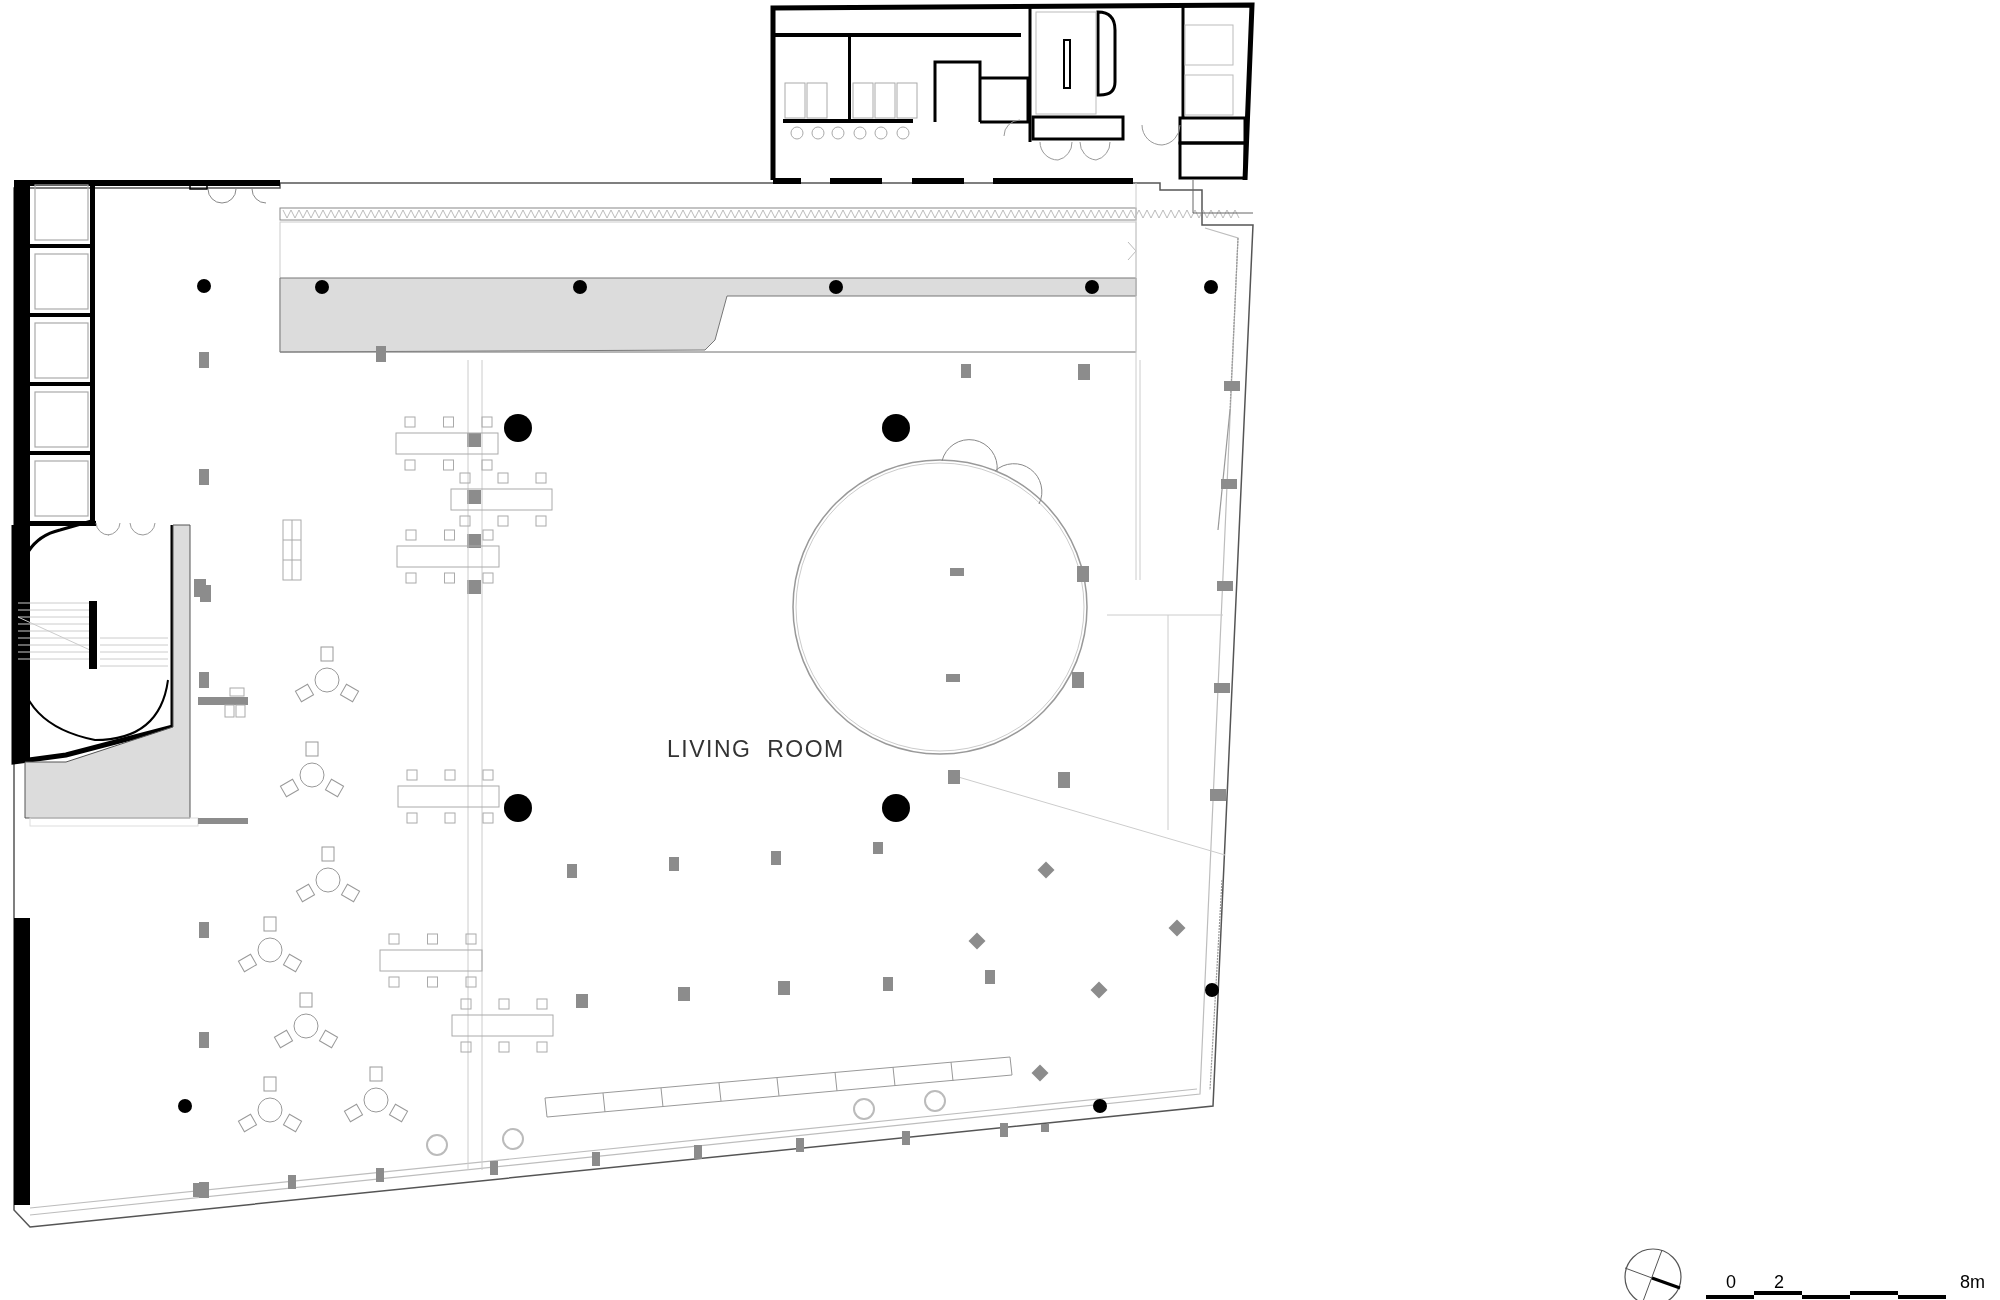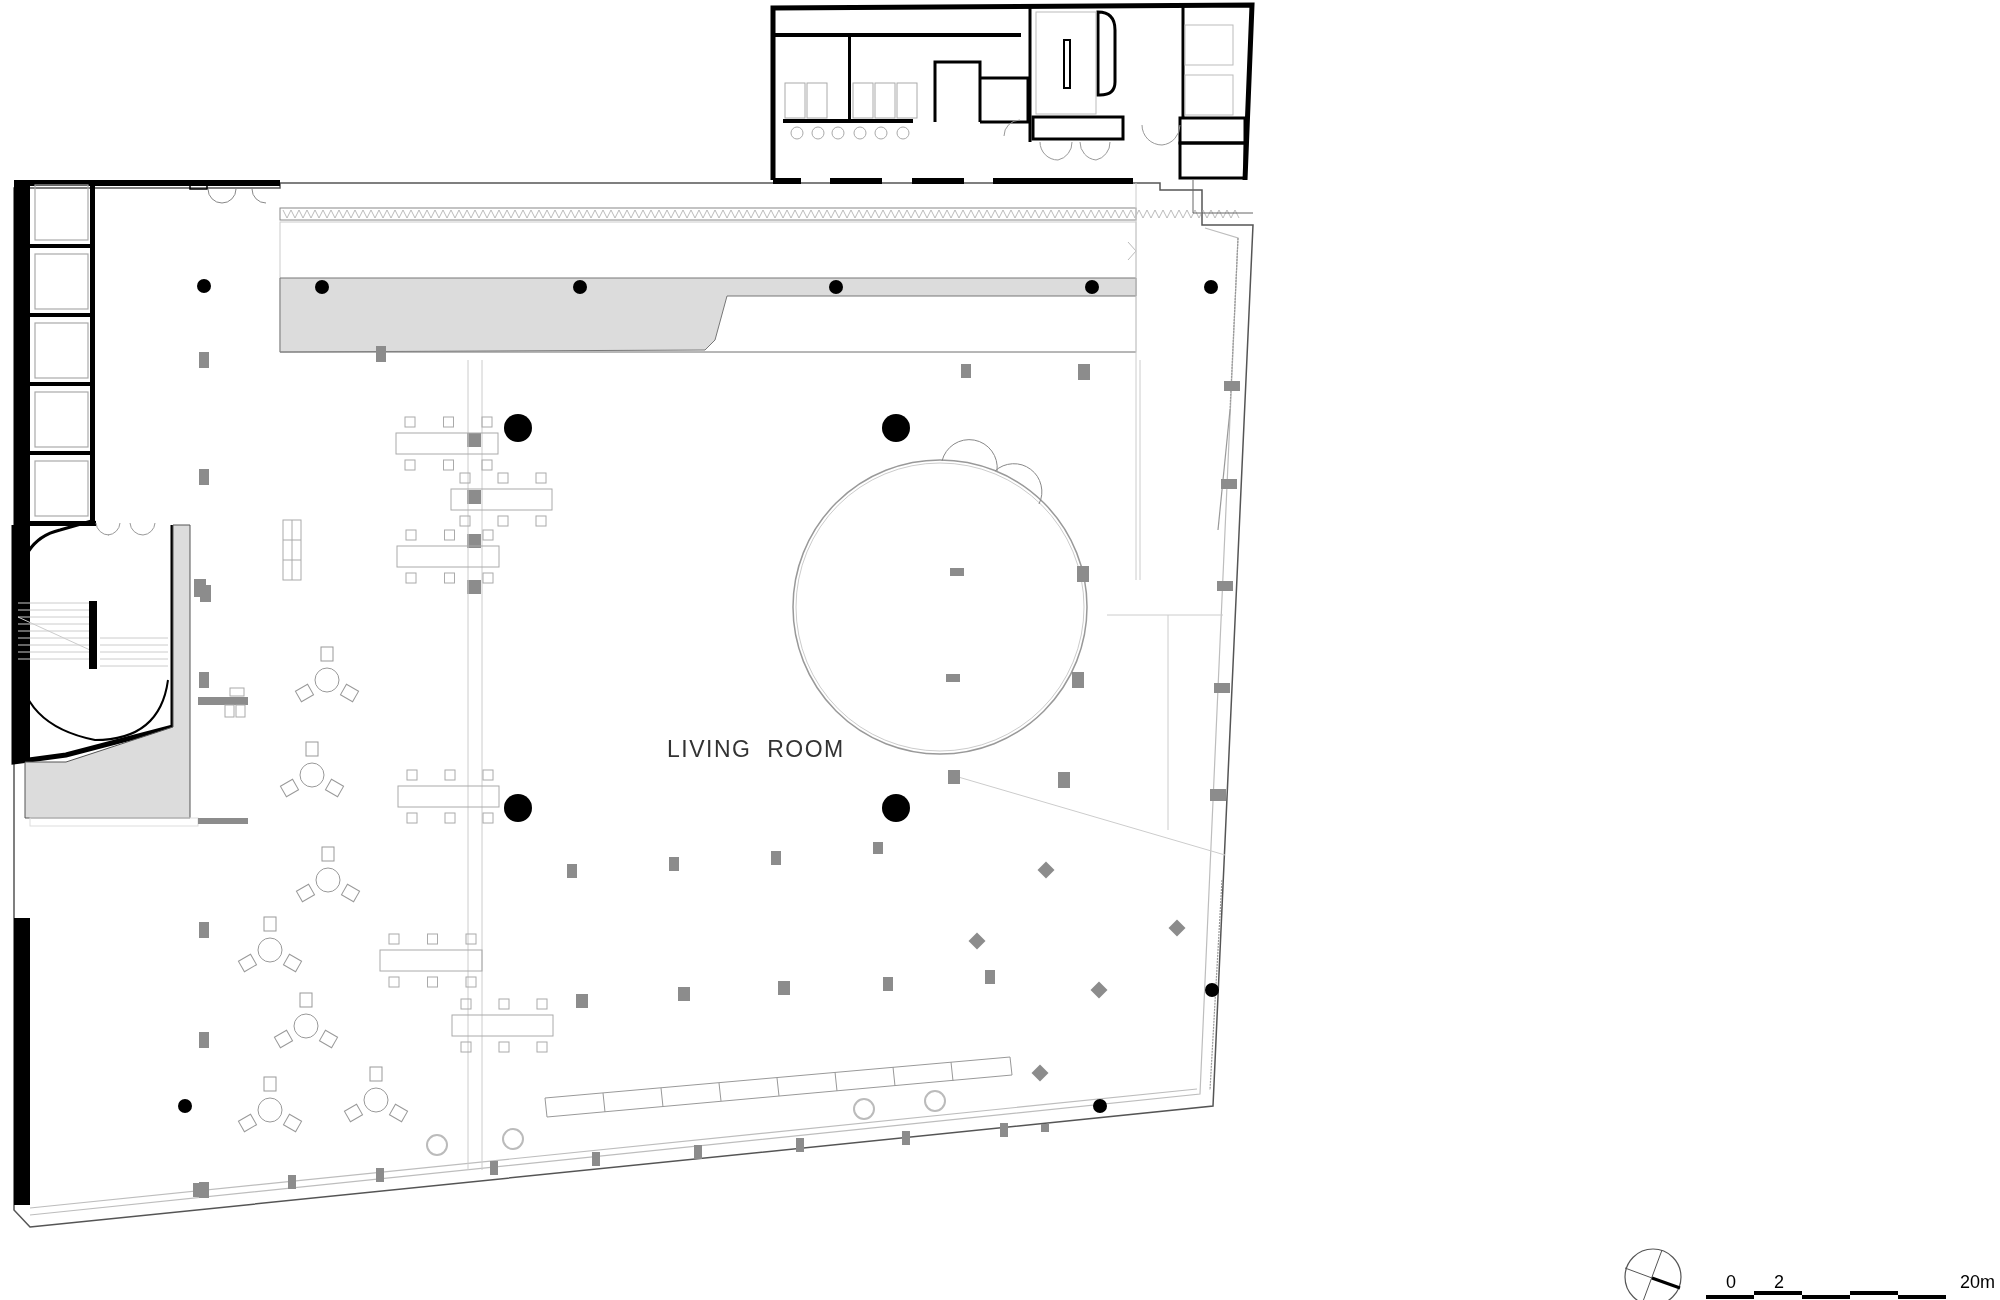--- a/index.html
+++ b/index.html
@@ -368,21 +368,21 @@
 <svg style="position:absolute;left:1622px;top:1246px" width="62" height="62" viewBox="0 0 62 62">
   <circle cx="31" cy="31" r="28" fill="none" stroke="#555" stroke-width="1.2"></circle>
   <line x1="40" y1="4" x2="20" y2="58" stroke="#555" stroke-width="1"></line>
   <line x1="3" y1="22" x2="30" y2="32" stroke="#555" stroke-width="1"></line>
   <line x1="30" y1="32" x2="58" y2="42" stroke="#000" stroke-width="3"></line>
 </svg>
 
 <div>
   <span class="scale-text" style="left:1726px;top:1272px">0</span>
   <span class="scale-text" style="left:1774px;top:1272px">2</span>
-  <span class="scale-text" style="left:1960px;top:1272px">20m</span>
+  <span class="scale-text" style="left:1960px;top:1272px">8m</span>
   <svg style="position:absolute;left:1706px;top:1290px" width="250" height="10" viewBox="0 0 250 10">
     <rect x="0" y="5" width="48" height="4" fill="#000"></rect>
     <rect x="48" y="1" width="48" height="4" fill="#000"></rect>
     <rect x="96" y="5" width="48" height="4" fill="#000"></rect>
     <rect x="144" y="1" width="48" height="4" fill="#000"></rect>
     <rect x="192" y="5" width="48" height="4" fill="#000"></rect>
   </svg>
 </div>
 
 </body></html>

